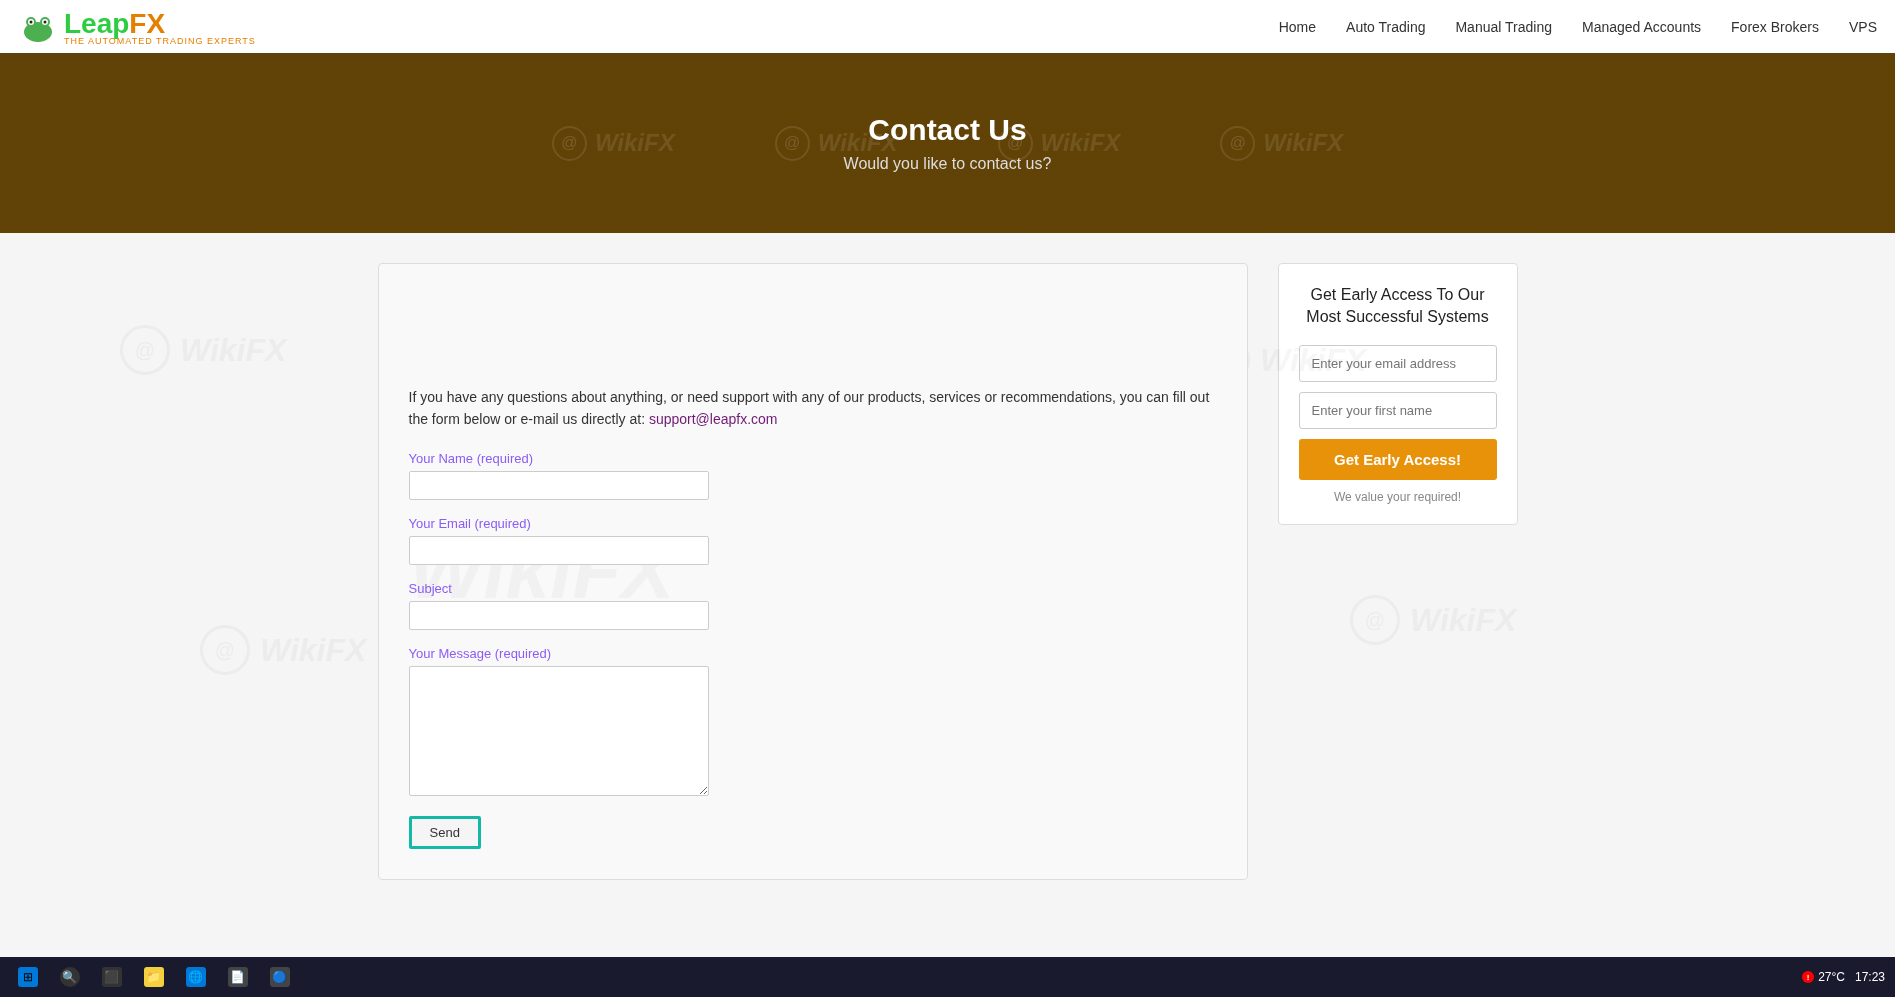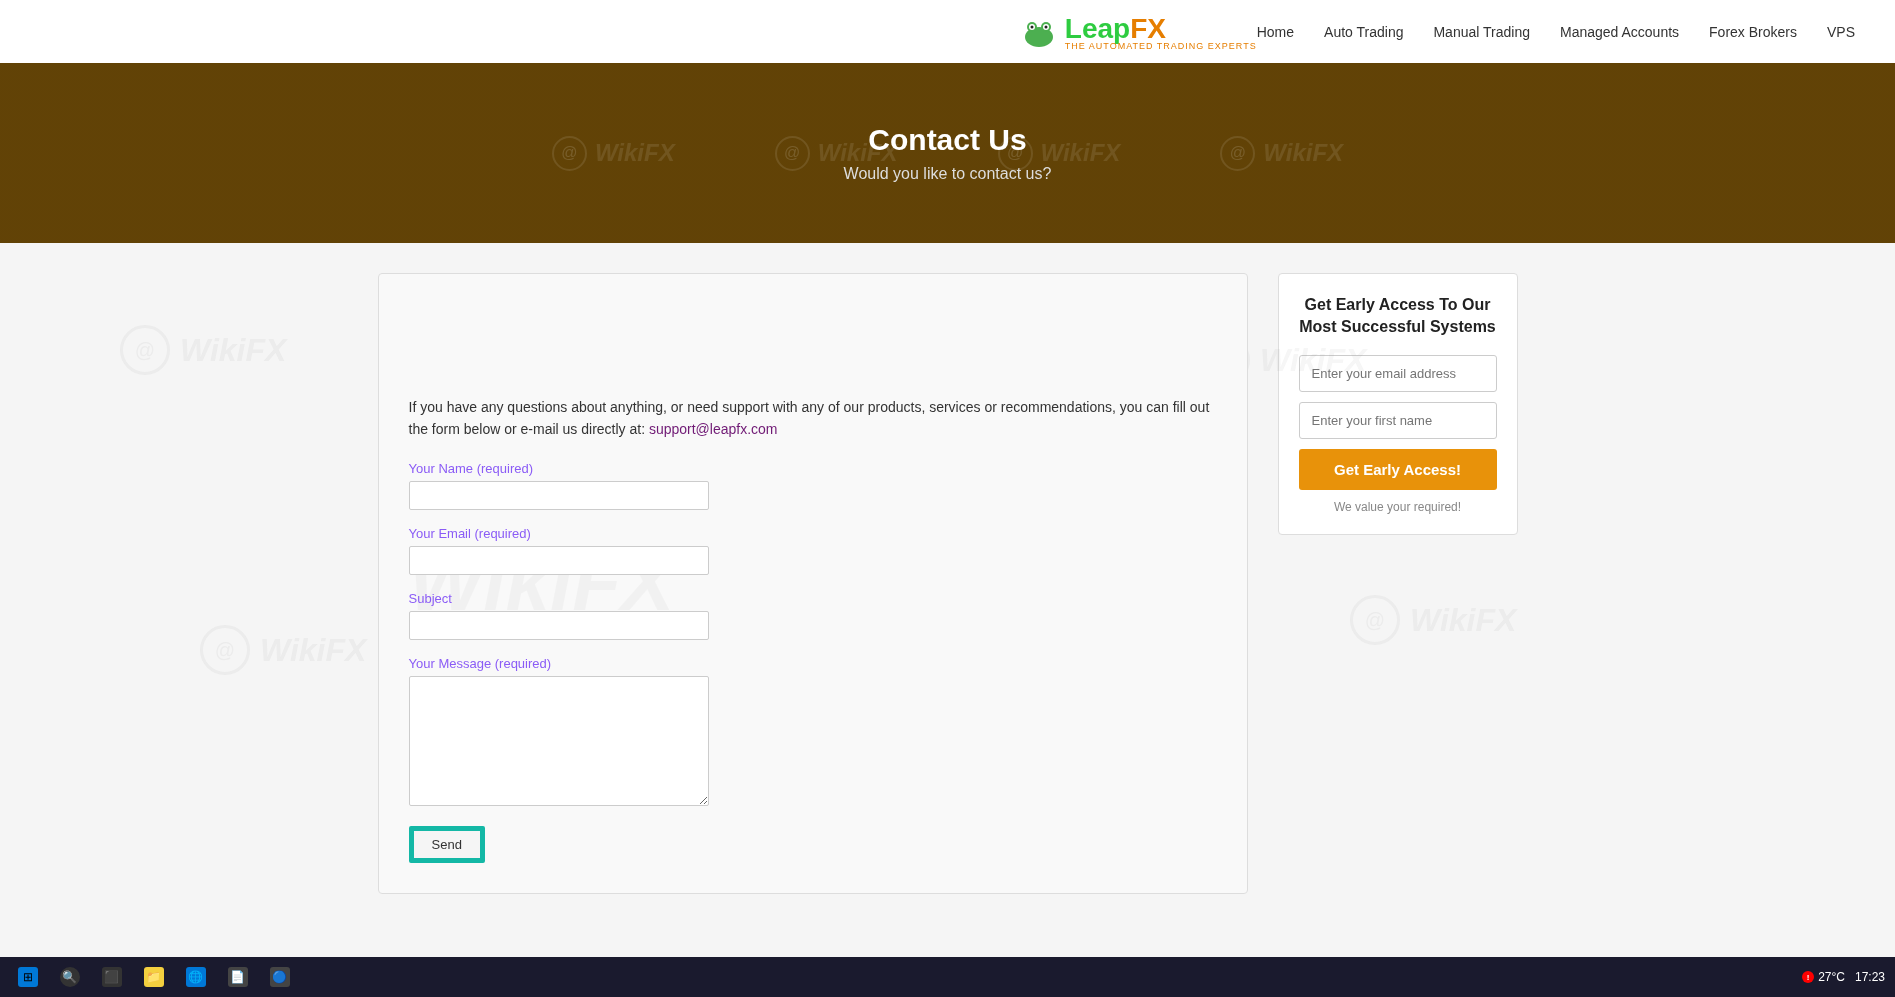--- a/index.html
+++ b/index.html
@@ -3,23 +3,23 @@
   <meta charset="utf-8">
   <style>
     * { margin: 0; padding: 0; box-sizing: border-box; }
     body { font-family: Arial, sans-serif; background: #f5f5f5; min-height: 997px; }
 
     
     .header {
       background: #fff;
       display: flex;
       align-items: center;
-      justify-content: flex-end;
-      padding: 0 40px;
-      height: 63px;
+      justify-content: space-between;
+      padding: 0 18px;
+      height: 53px;
       box-shadow: 0 1px 3px rgba(0,0,0,0.1);
     }
     .logo-area {
       display: flex;
       align-items: center;
     }
     .logo-text {
       font-size: 28px;
       font-weight: bold;
     }
@@ -141,21 +141,21 @@
       height: 130px;
       padding: 6px 8px;
       border: 1px solid #ccc;
       border-radius: 2px;
       font-size: 13px;
       background: #fff;
       resize: vertical;
     }
     .send-btn {
       background: #f5f5f5;
-      border: 5px solid #14b8a6;
+      border: 3px solid #14b8a6;
       padding: 6px 18px;
       font-size: 13px;
       cursor: pointer;
       border-radius: 2px;
       color: #333;
     }
 
     
     .sidebar {
       width: 240px;
@@ -163,21 +163,21 @@
     }
     .early-access-box {
       background: #fff;
       border: 1px solid #ddd;
       border-radius: 4px;
       padding: 20px;
     }
     .early-access-box h3 {
       font-size: 16px;
       color: #222;
-      font-weight: bold;
+      font-weight: normal;
       text-align: center;
       line-height: 1.4;
       margin-bottom: 16px;
     }
     .early-access-box input[type="email"],
     .early-access-box input[type="text"] {
       width: 100%;
       padding: 10px 12px;
       border: 1px solid #ccc;
       border-radius: 3px;

